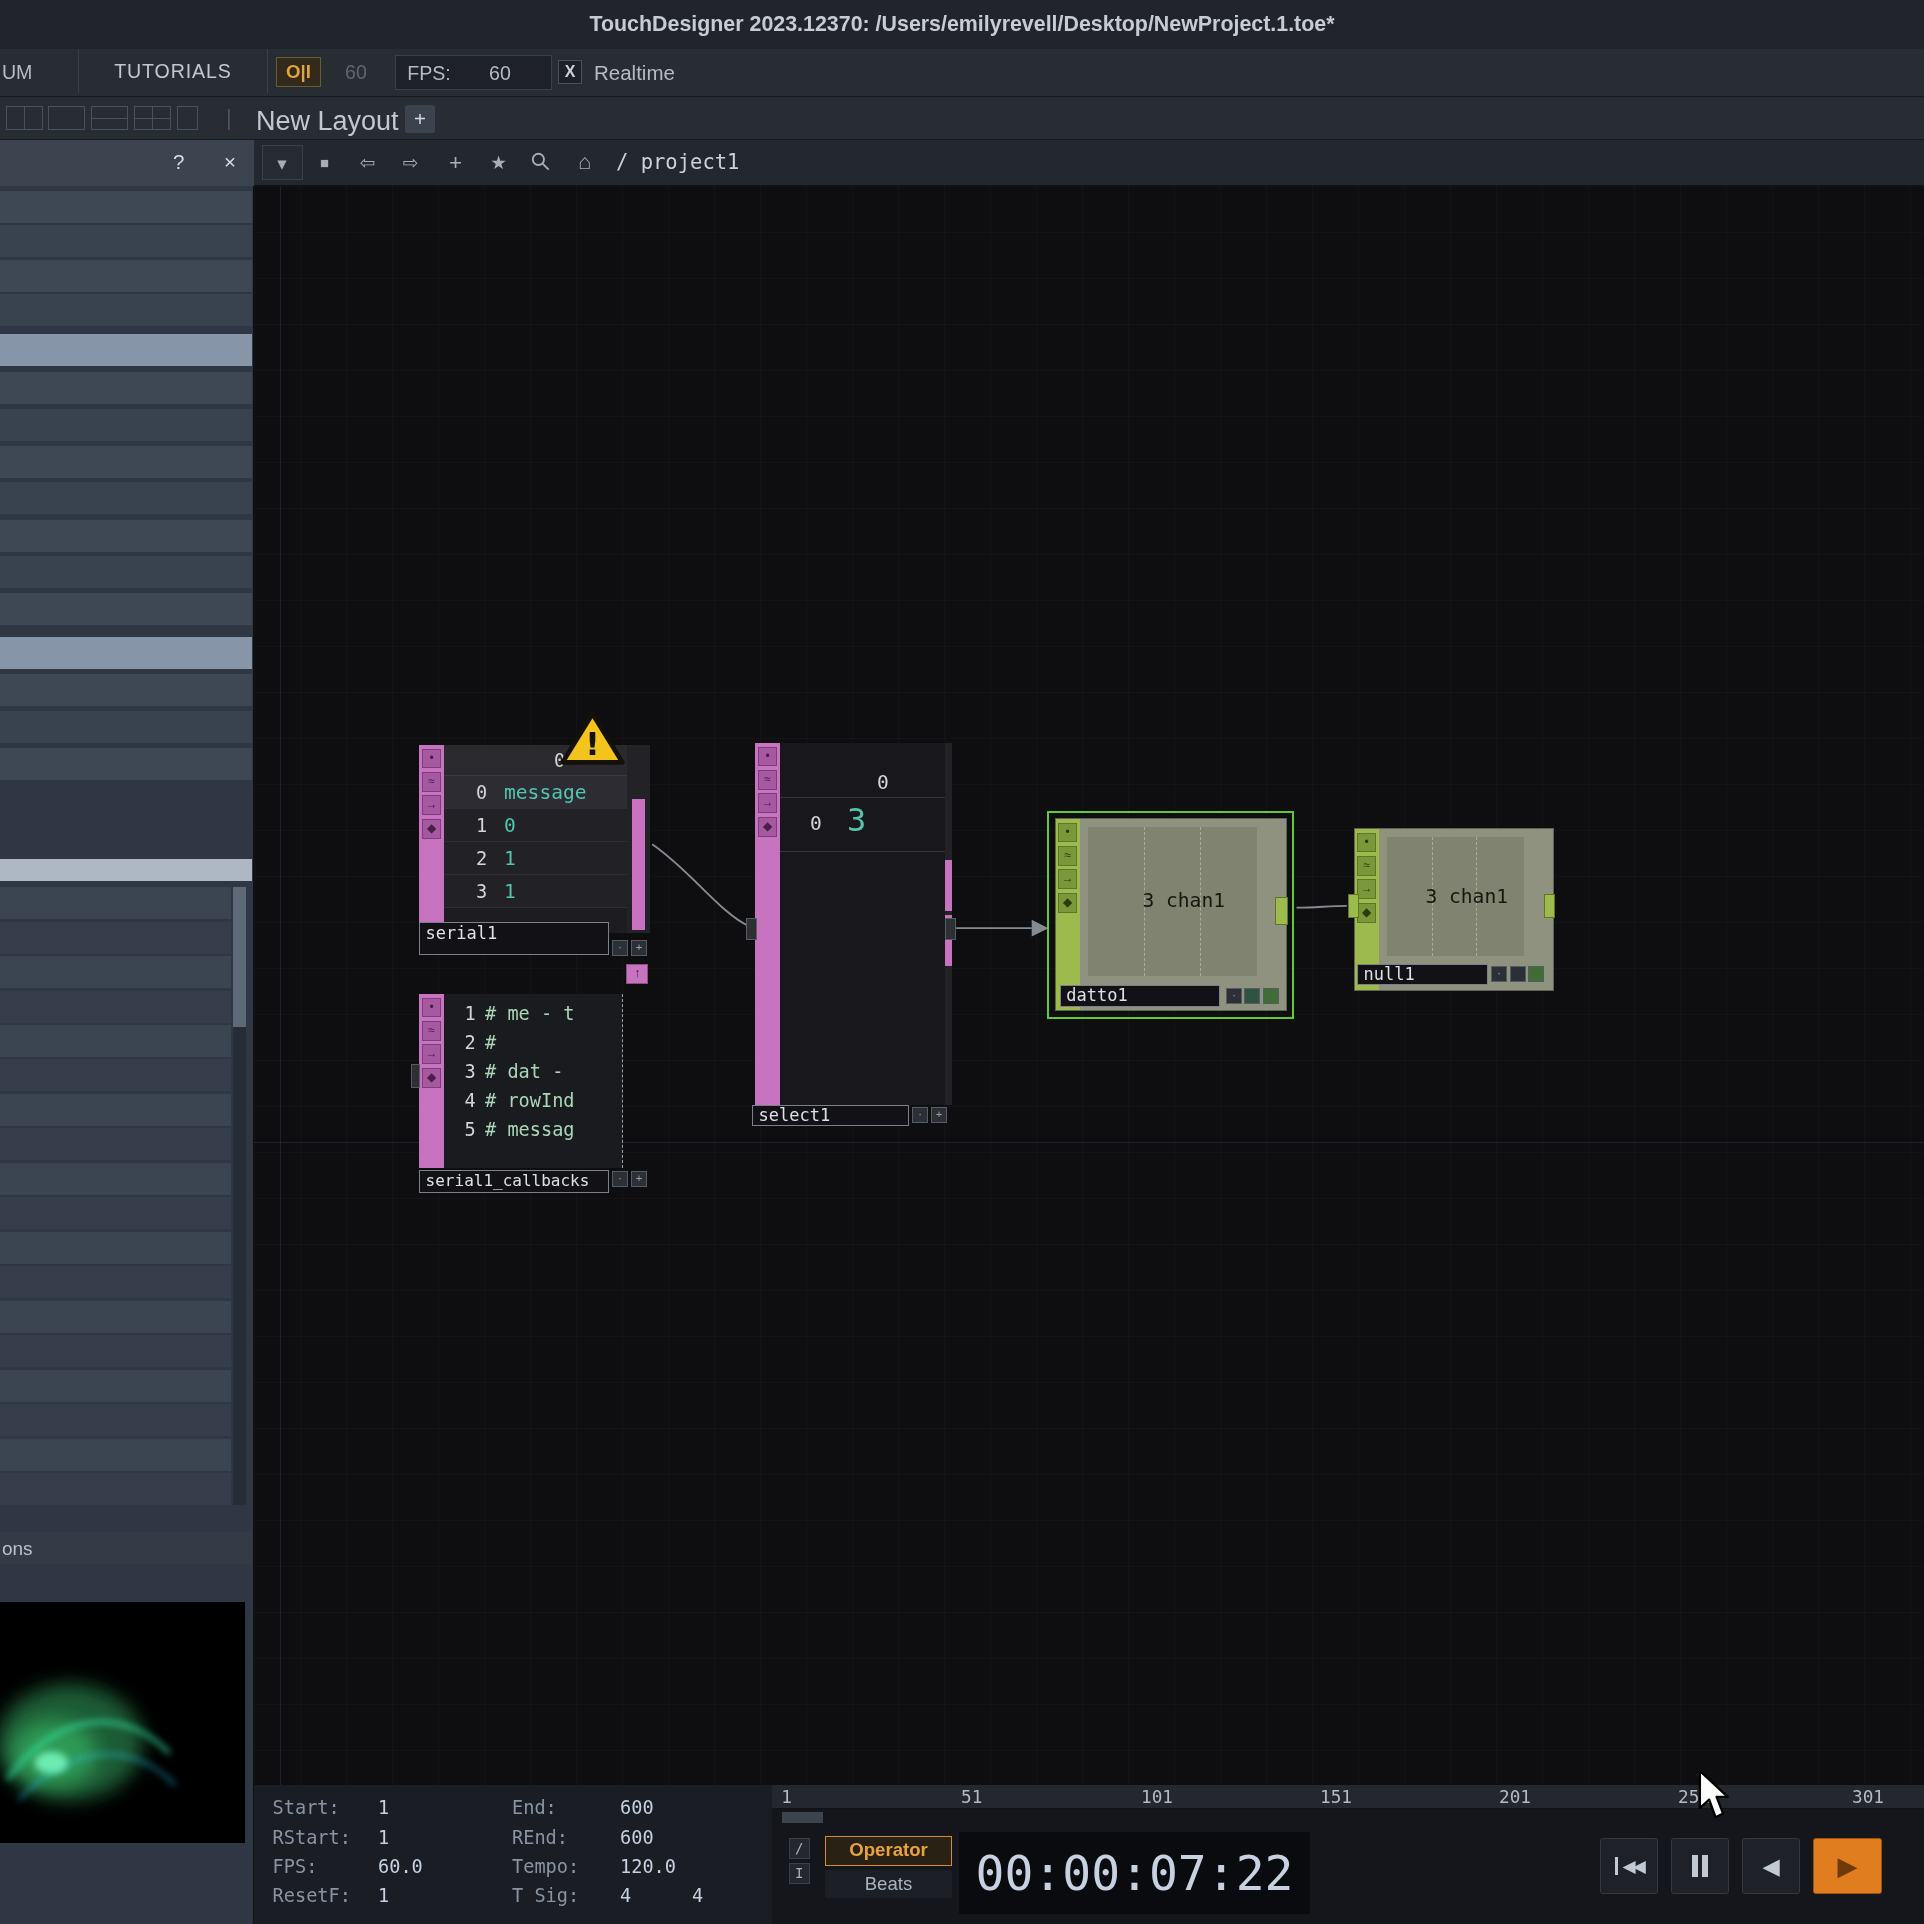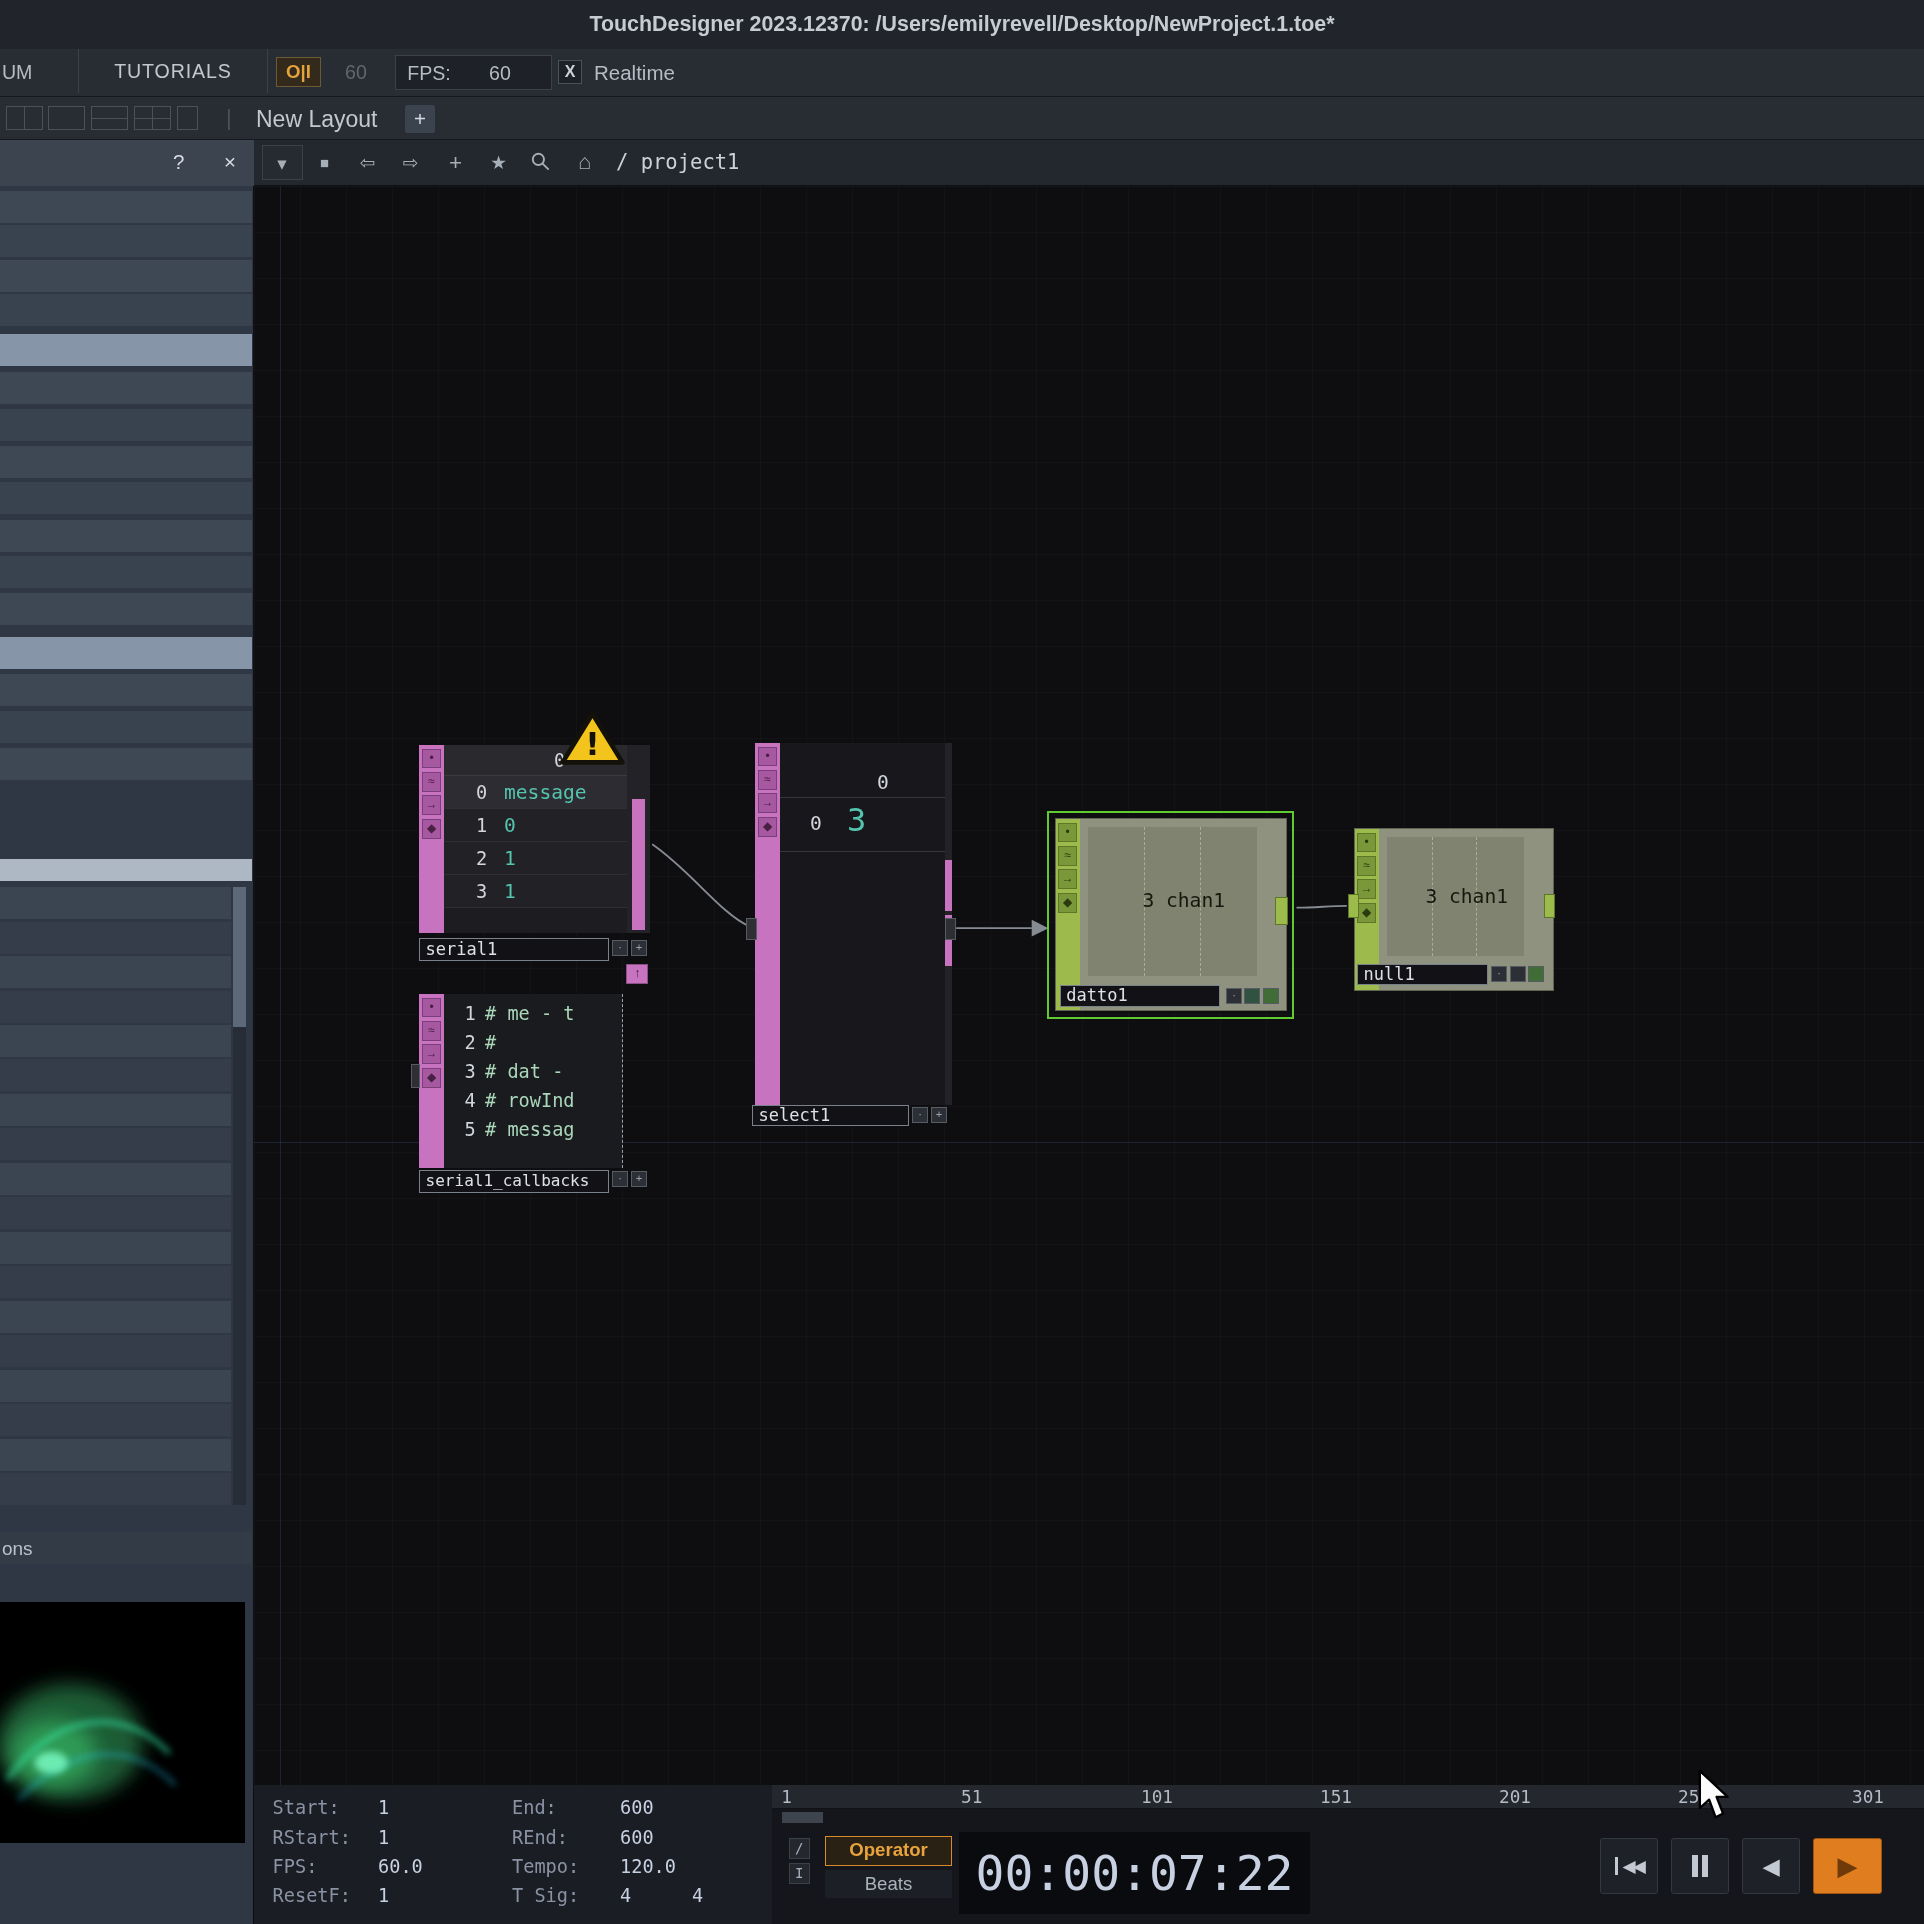--- a/index.html
+++ b/index.html
@@ -82,21 +82,21 @@
     <div class="presetbox" style="left:48px"></div>
     <div class="presetbox" style="left:91px">
         <div style="position:absolute;left:0;top:10.3px;width:35px;height:0.9px;background:#4b515a"></div>
       </div>
     <div class="presetbox" style="left:134px">
         <div style="position:absolute;left:17px;top:0;width:0.9px;height:22.4px;background:#4b515a"></div>
         <div style="position:absolute;left:0;top:10.3px;width:35px;height:0.9px;background:#4b515a"></div>
       </div>
     <div class="presetbox" style="left:177px;width:20.5px"></div>
     <span class="a" style="left:226px;top:7.5px;font-size:22.4px;color:#4b515a">|</span>
-    <span class="a" style="left:256px;top:9.3px;font-size:23px;color:#c2c8d1">New Layout</span>
+    <span class="a" style="left:256px;top:9.3px;font-size:27px;color:#c2c8d1">New Layout</span>
     <div class="a" style="left:405px;top:7.5px;width:30px;height:28px;background:#3b434f;border-radius:2.8px;text-align:center;line-height:28px;font-size:20.5px;color:#d4d9e0">+</div>
   </div>
 
   <div class="a pbarL">
     <span class="a" style="left:173px;top:10.3px;font-size:20.5px;color:#d9dde3">?</span>
     <span class="a" style="left:224px;top:10.3px;font-size:20.5px;color:#d9dde3">×</span>
   </div>
 
   <div class="a pbarR">
     <div class="pbtn" style="left:7.5px;border:0.9px solid #3b414a;background:#262b32">▾</div>
@@ -217,21 +217,21 @@
         </div>
         <div class="datrow">
           <span class="idx">3</span>
           <span class="val">1</span>
         </div>
       </div>
       <div class="a" style="left:208px;top:0;width:23px;height:188px;background:#232327">
         <div style="position:absolute;left:4.7px;top:54px;width:13px;height:131px;background:#c873c0"></div>
       </div>
     </div>
-    <div class="nlabel" style="left:165px;top:752px;width:190px;height:23px">serial1</div>
+    <div class="nlabel" style="left:165px;top:736px;width:190px;height:33px">serial1</div>
     <div class="chip" style="left:358px;top:754px">·</div>
     <div class="chip" style="left:377px;top:754px">+</div>
     <div class="a" style="left:372px;top:778px;width:22.4px;height:19.6px;background:#c873c0;border:0.9px solid #8a4f84;text-align:center;line-height:17.7px;font-size:12px;color:#3c1c3a">↑</div>
     <svg class="a" style="left:303px;top:522px" width="71" height="62" viewBox="0 0 76 66">
       <polygon points="38,6 70,58 6,58" fill="#f3c41c" stroke="#141109" stroke-width="5" stroke-linejoin="round"></polygon>
       <text x="38" y="50" font-size="34" font-weight="bold" fill="#141109" text-anchor="middle" font-family="DejaVu Sans, sans-serif">!</text>
     </svg>
 
     <div class="a" style="left:165px;top:808px;width:204px;height:174px">
       <div class="a" style="left:0;top:0;width:25px;height:174px;background:#c873c0">

